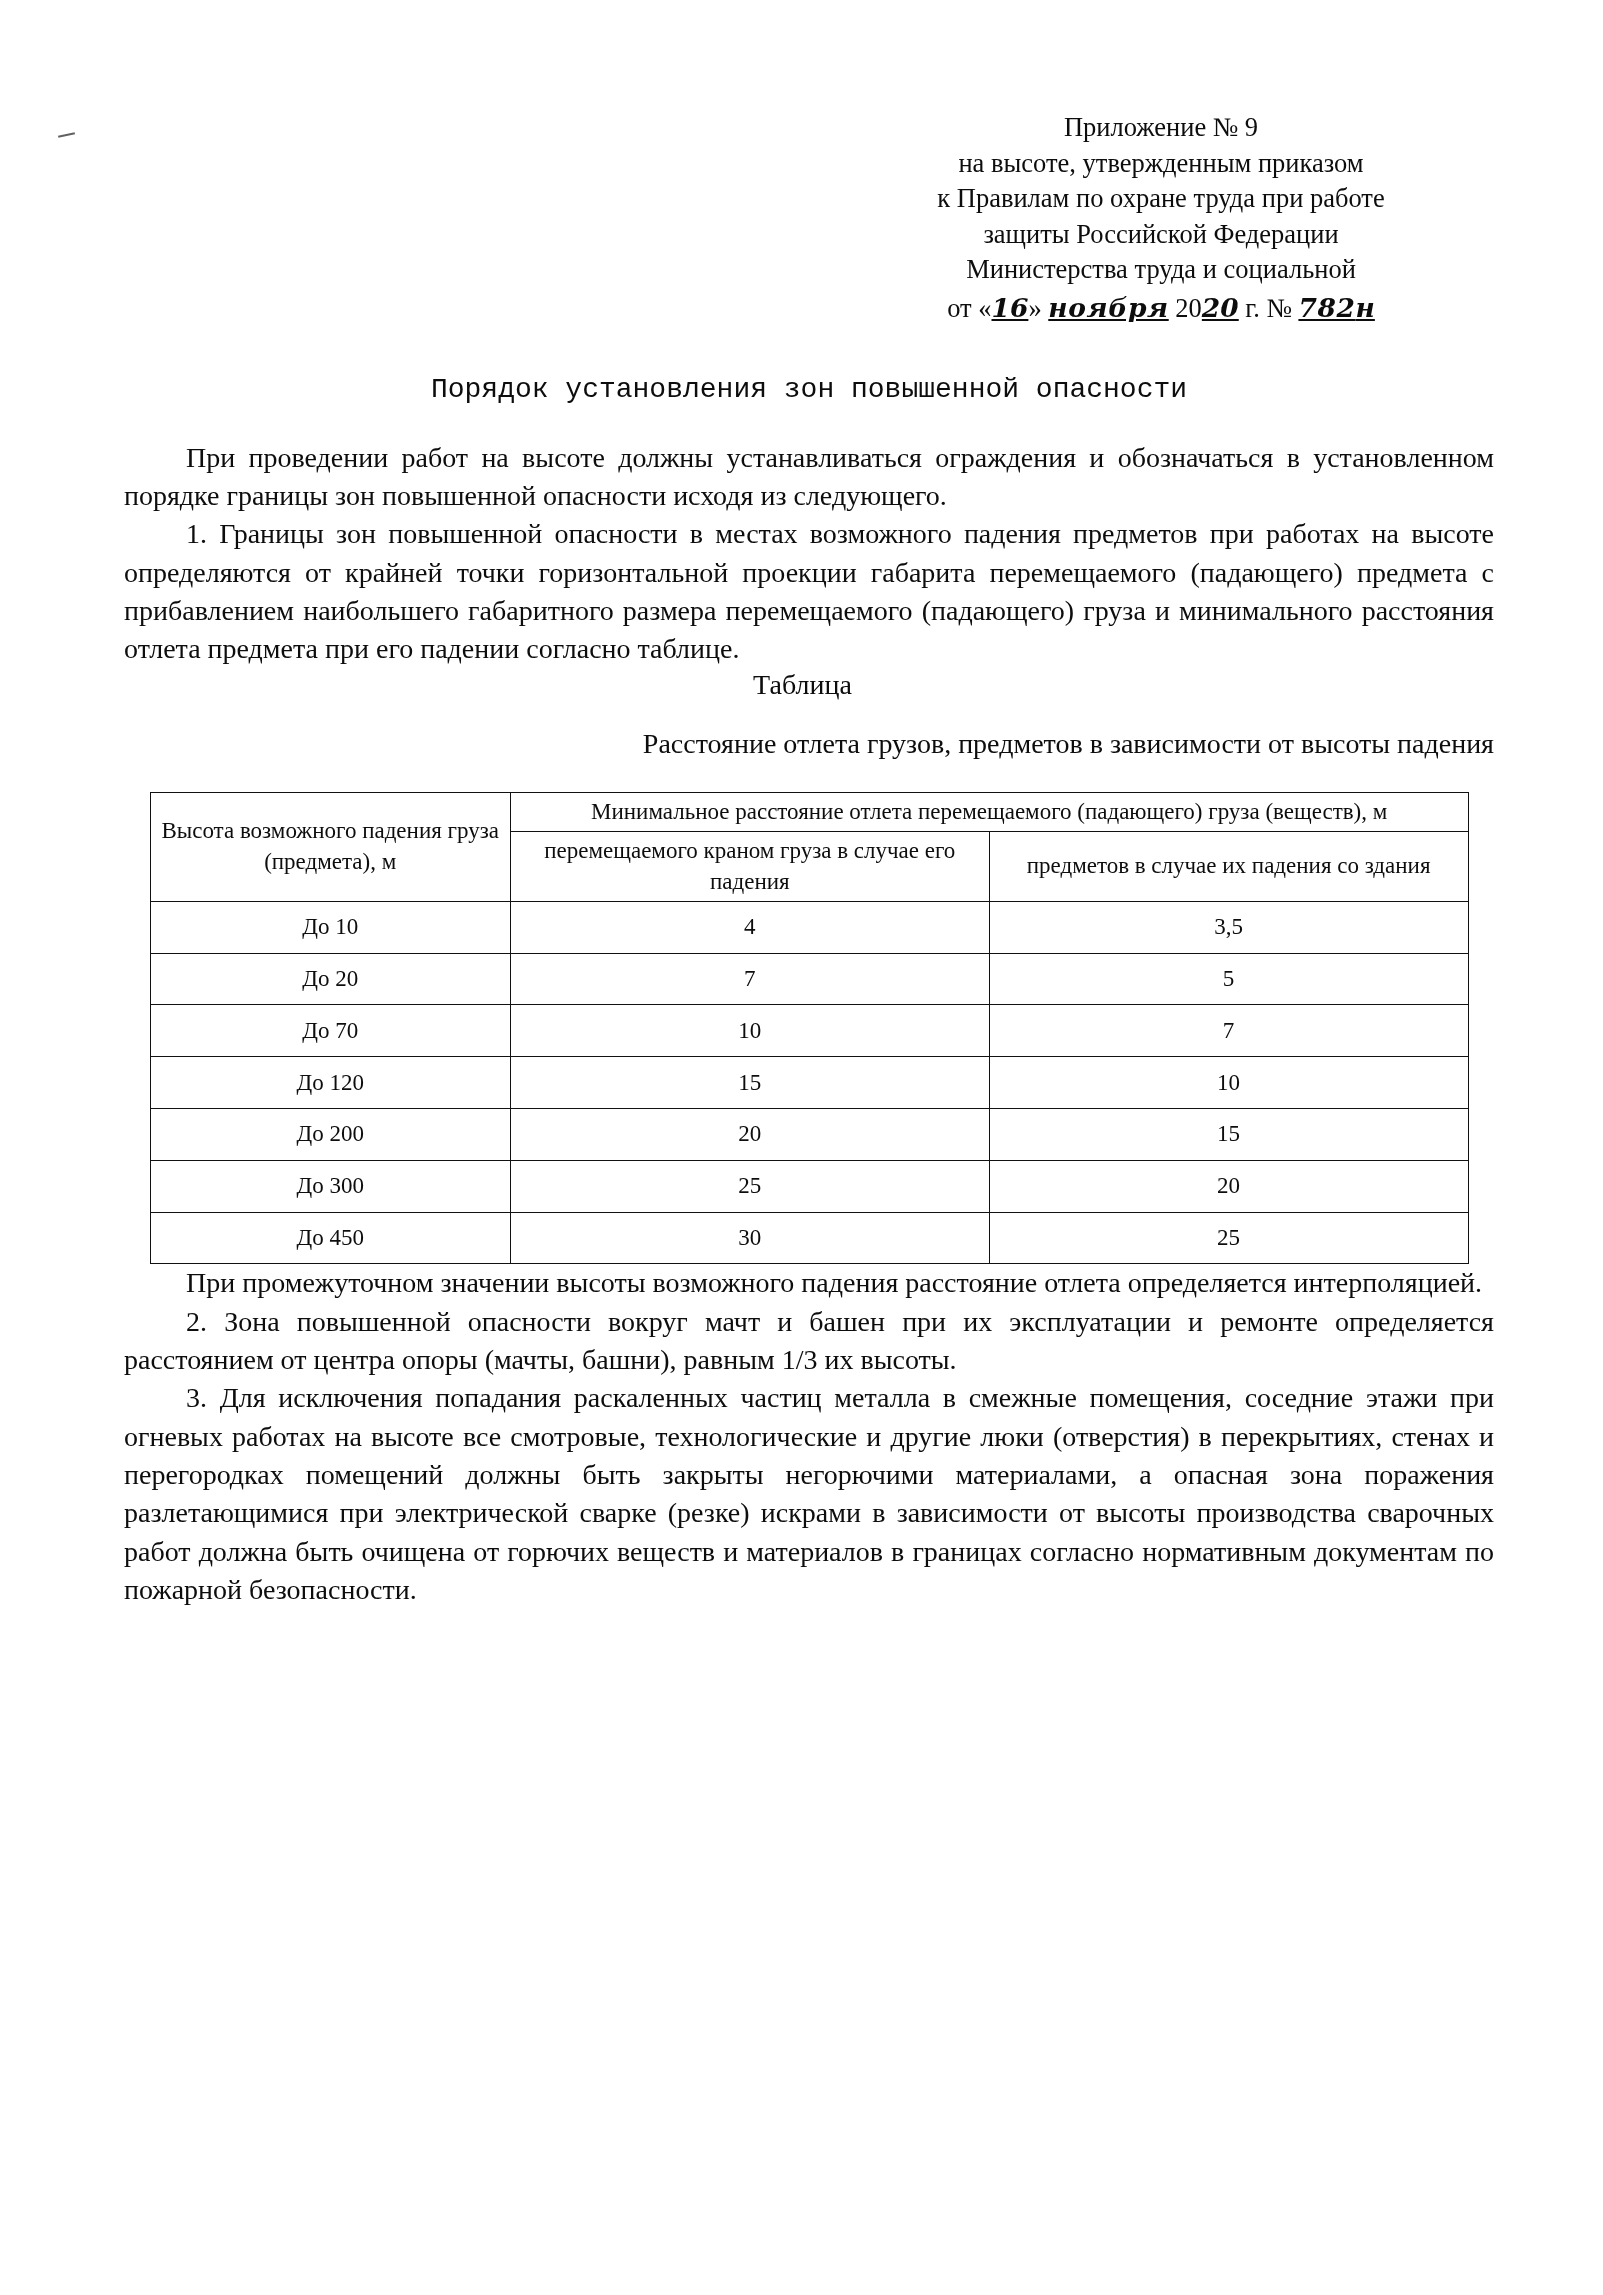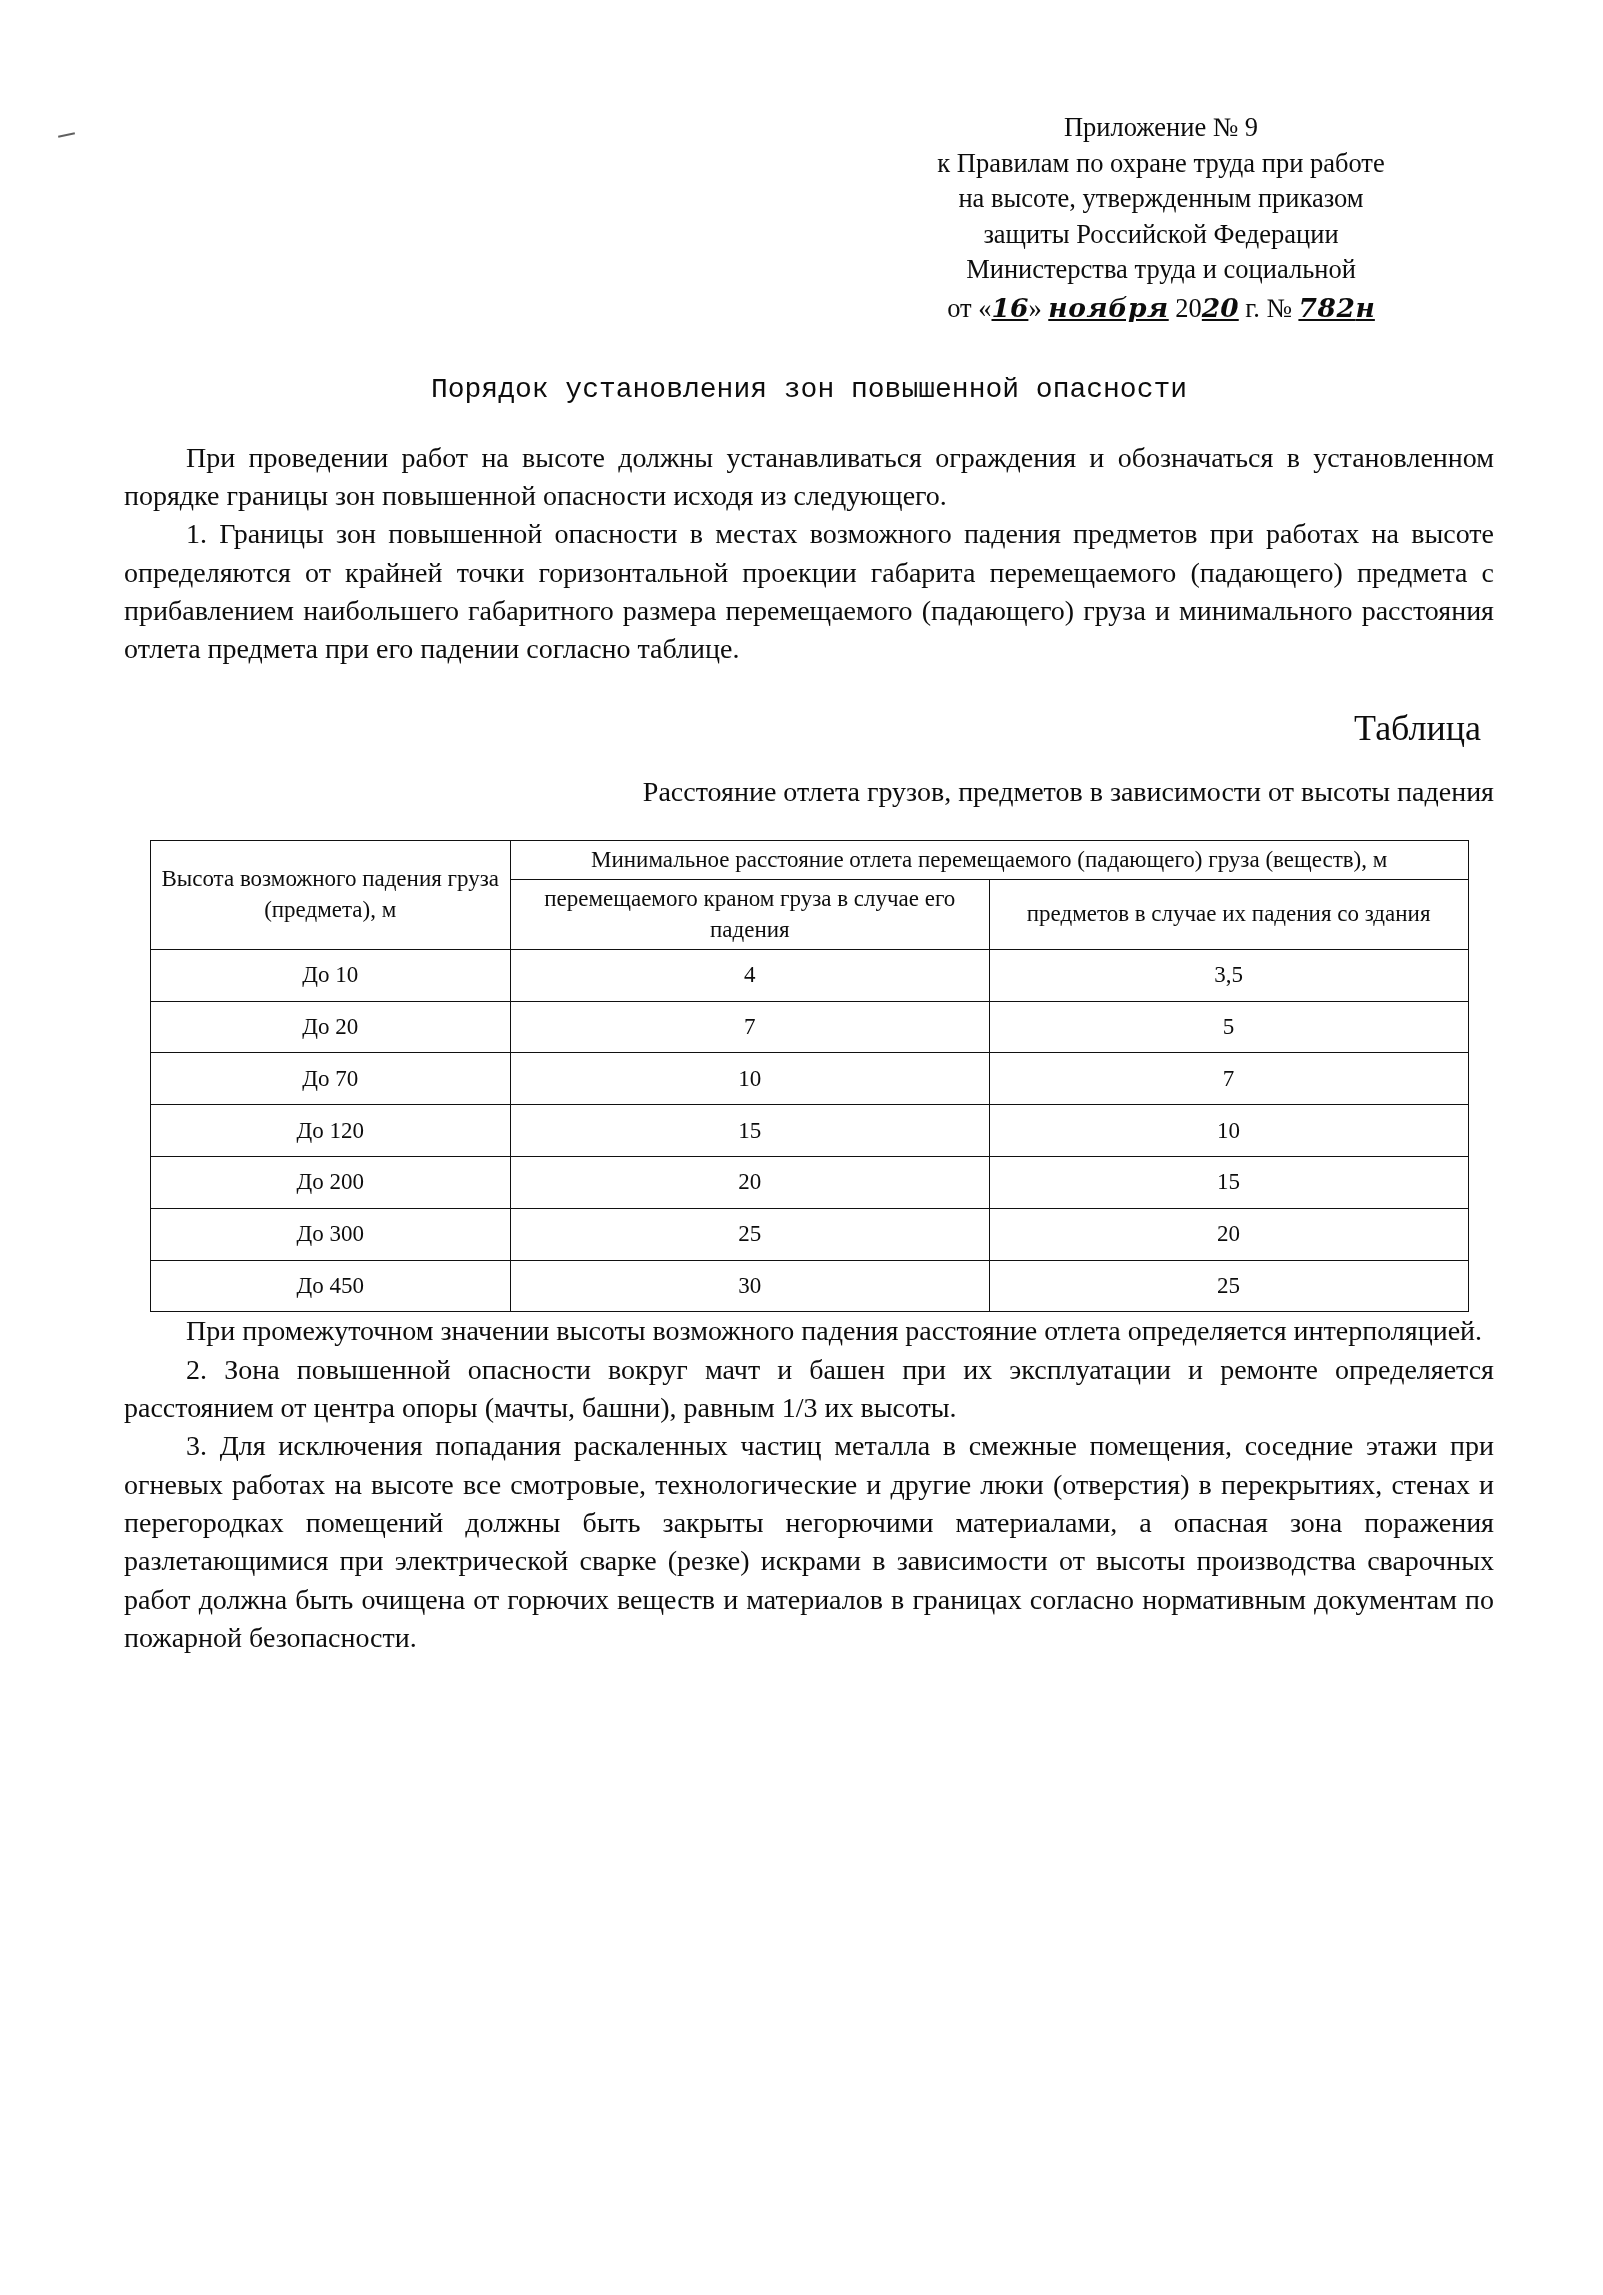--- a/index.html
+++ b/index.html
@@ -80,23 +80,22 @@
     line-height: 1.37;
     text-align: justify;
     text-indent: 62px;
     hyphens: none;
   }
   p.first-para {
     margin-top: 34px;
   }
 
   .table-caption-right {
-    margin-top: 38px;
-    text-align: right;
-    font-size: 36px;
+    text-align: center;
+    font-size: 28px;
     padding-right: 13px;
   }
   .table-caption-center {
     margin-top: 27px;
     text-align: right;
     font-size: 28px;
   }
 
   
   table.dist-table {
@@ -155,22 +154,22 @@
 <body>
 
 <div class="page">
 
   <div class="stray-mark"></div>
 
   <div class="content">
 
     <div class="appendix-block">
       <div>Приложение № 9</div>
+      <div>на высоте, утвержденным приказом</div>
       <div>к Правилам по охране труда при работе</div>
-      <div>на высоте, утвержденным приказом</div>
       <div>защиты Российской Федерации</div>
       <div>Министерства труда и социальной</div>
 
       <div class="order-line">
         <span>от «</span><span class="hand-sm">16</span><span>»</span>
         <span class="hand">ноября</span>
         <span>20</span><span class="hand-sm">20</span>
         <span>г. №</span>
         <span class="hand">782</span><span class="hand-sm">н</span>
       </div>

